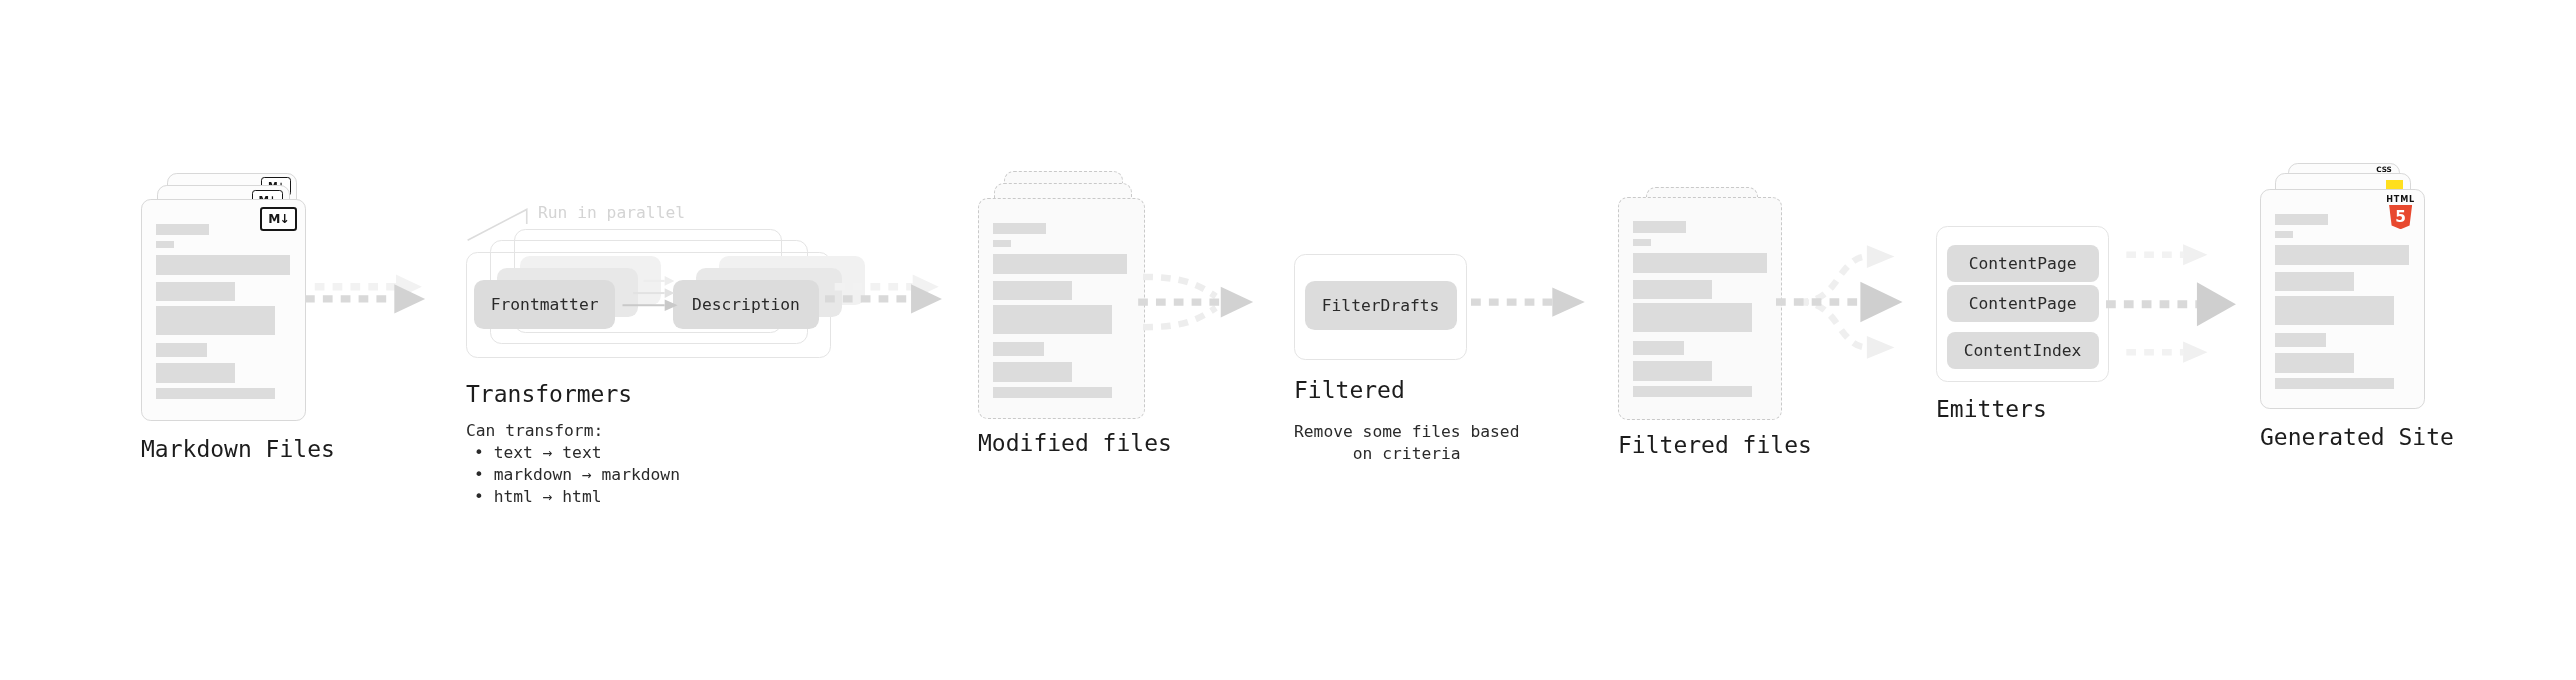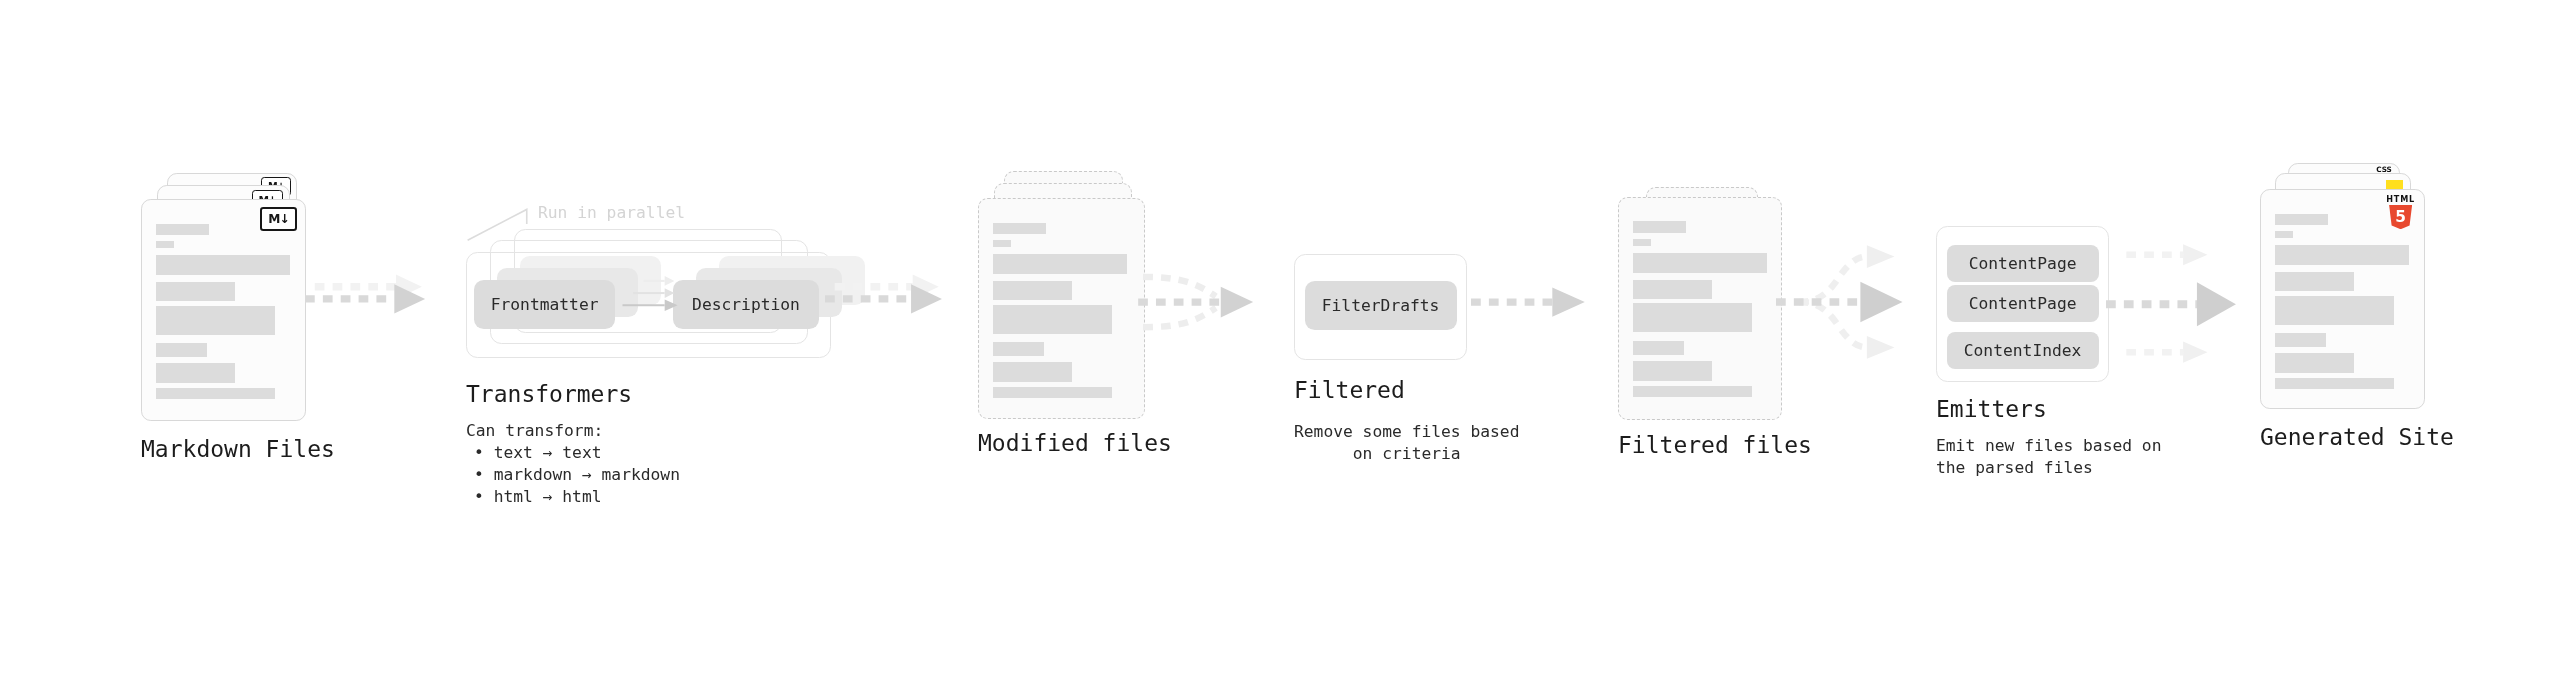--- a/index.html
+++ b/index.html
@@ -184,24 +184,20 @@
     <line x1="0" y1="80" x2="104" y2="80" stroke="#d9d9d9" stroke-width="9" stroke-dasharray="12 10"></line>
     <polygon points="104,55 156,80 104,105" fill="#cfcfcf"></polygon>
   </svg>
 
   <div class="stage" style="left:1923px;top:226px;width:236px;height:260px;">
     <div class="frame" style="left:0;top:0;width:173px;height:156px;"></div>
     <div class="pill" style="left:10.6px;top:19px;width:152px;height:37px;border-radius:8.1px;">ContentPage</div>
     <div class="pill" style="left:10.6px;top:59px;width:152px;height:37px;border-radius:8.1px;">ContentPage</div>
     <div class="pill" style="left:10.6px;top:106px;width:152px;height:37px;border-radius:8.1px;">ContentIndex</div>
     <div class="stage-title" style="left:0;top:169px;">Emitters</div>
-    <div class="stage-sub" style="left:0;top:209px;">
-      <div>Emit new files based on</div>
-      <div>the parsed files</div>
-    </div>
   </div>
 
   <svg style="left:2106px;top:236px;" width="134" height="130" viewBox="0 0 165 160">
     <line x1="25" y1="23" x2="95" y2="23" stroke="#f2f2f2" stroke-width="8" stroke-dasharray="12 10"></line>
     <polygon points="95,10 125,23 95,36" fill="#f0f0f0"></polygon>
     <line x1="0" y1="84" x2="112" y2="84" stroke="#d9d9d9" stroke-width="10" stroke-dasharray="12 10"></line>
     <polygon points="112,57 160,84 112,111" fill="#cfcfcf"></polygon>
     <line x1="25" y1="143" x2="95" y2="143" stroke="#f2f2f2" stroke-width="8" stroke-dasharray="12 10"></line>
     <polygon points="95,130 125,143 95,156" fill="#f0f0f0"></polygon>
   </svg>

